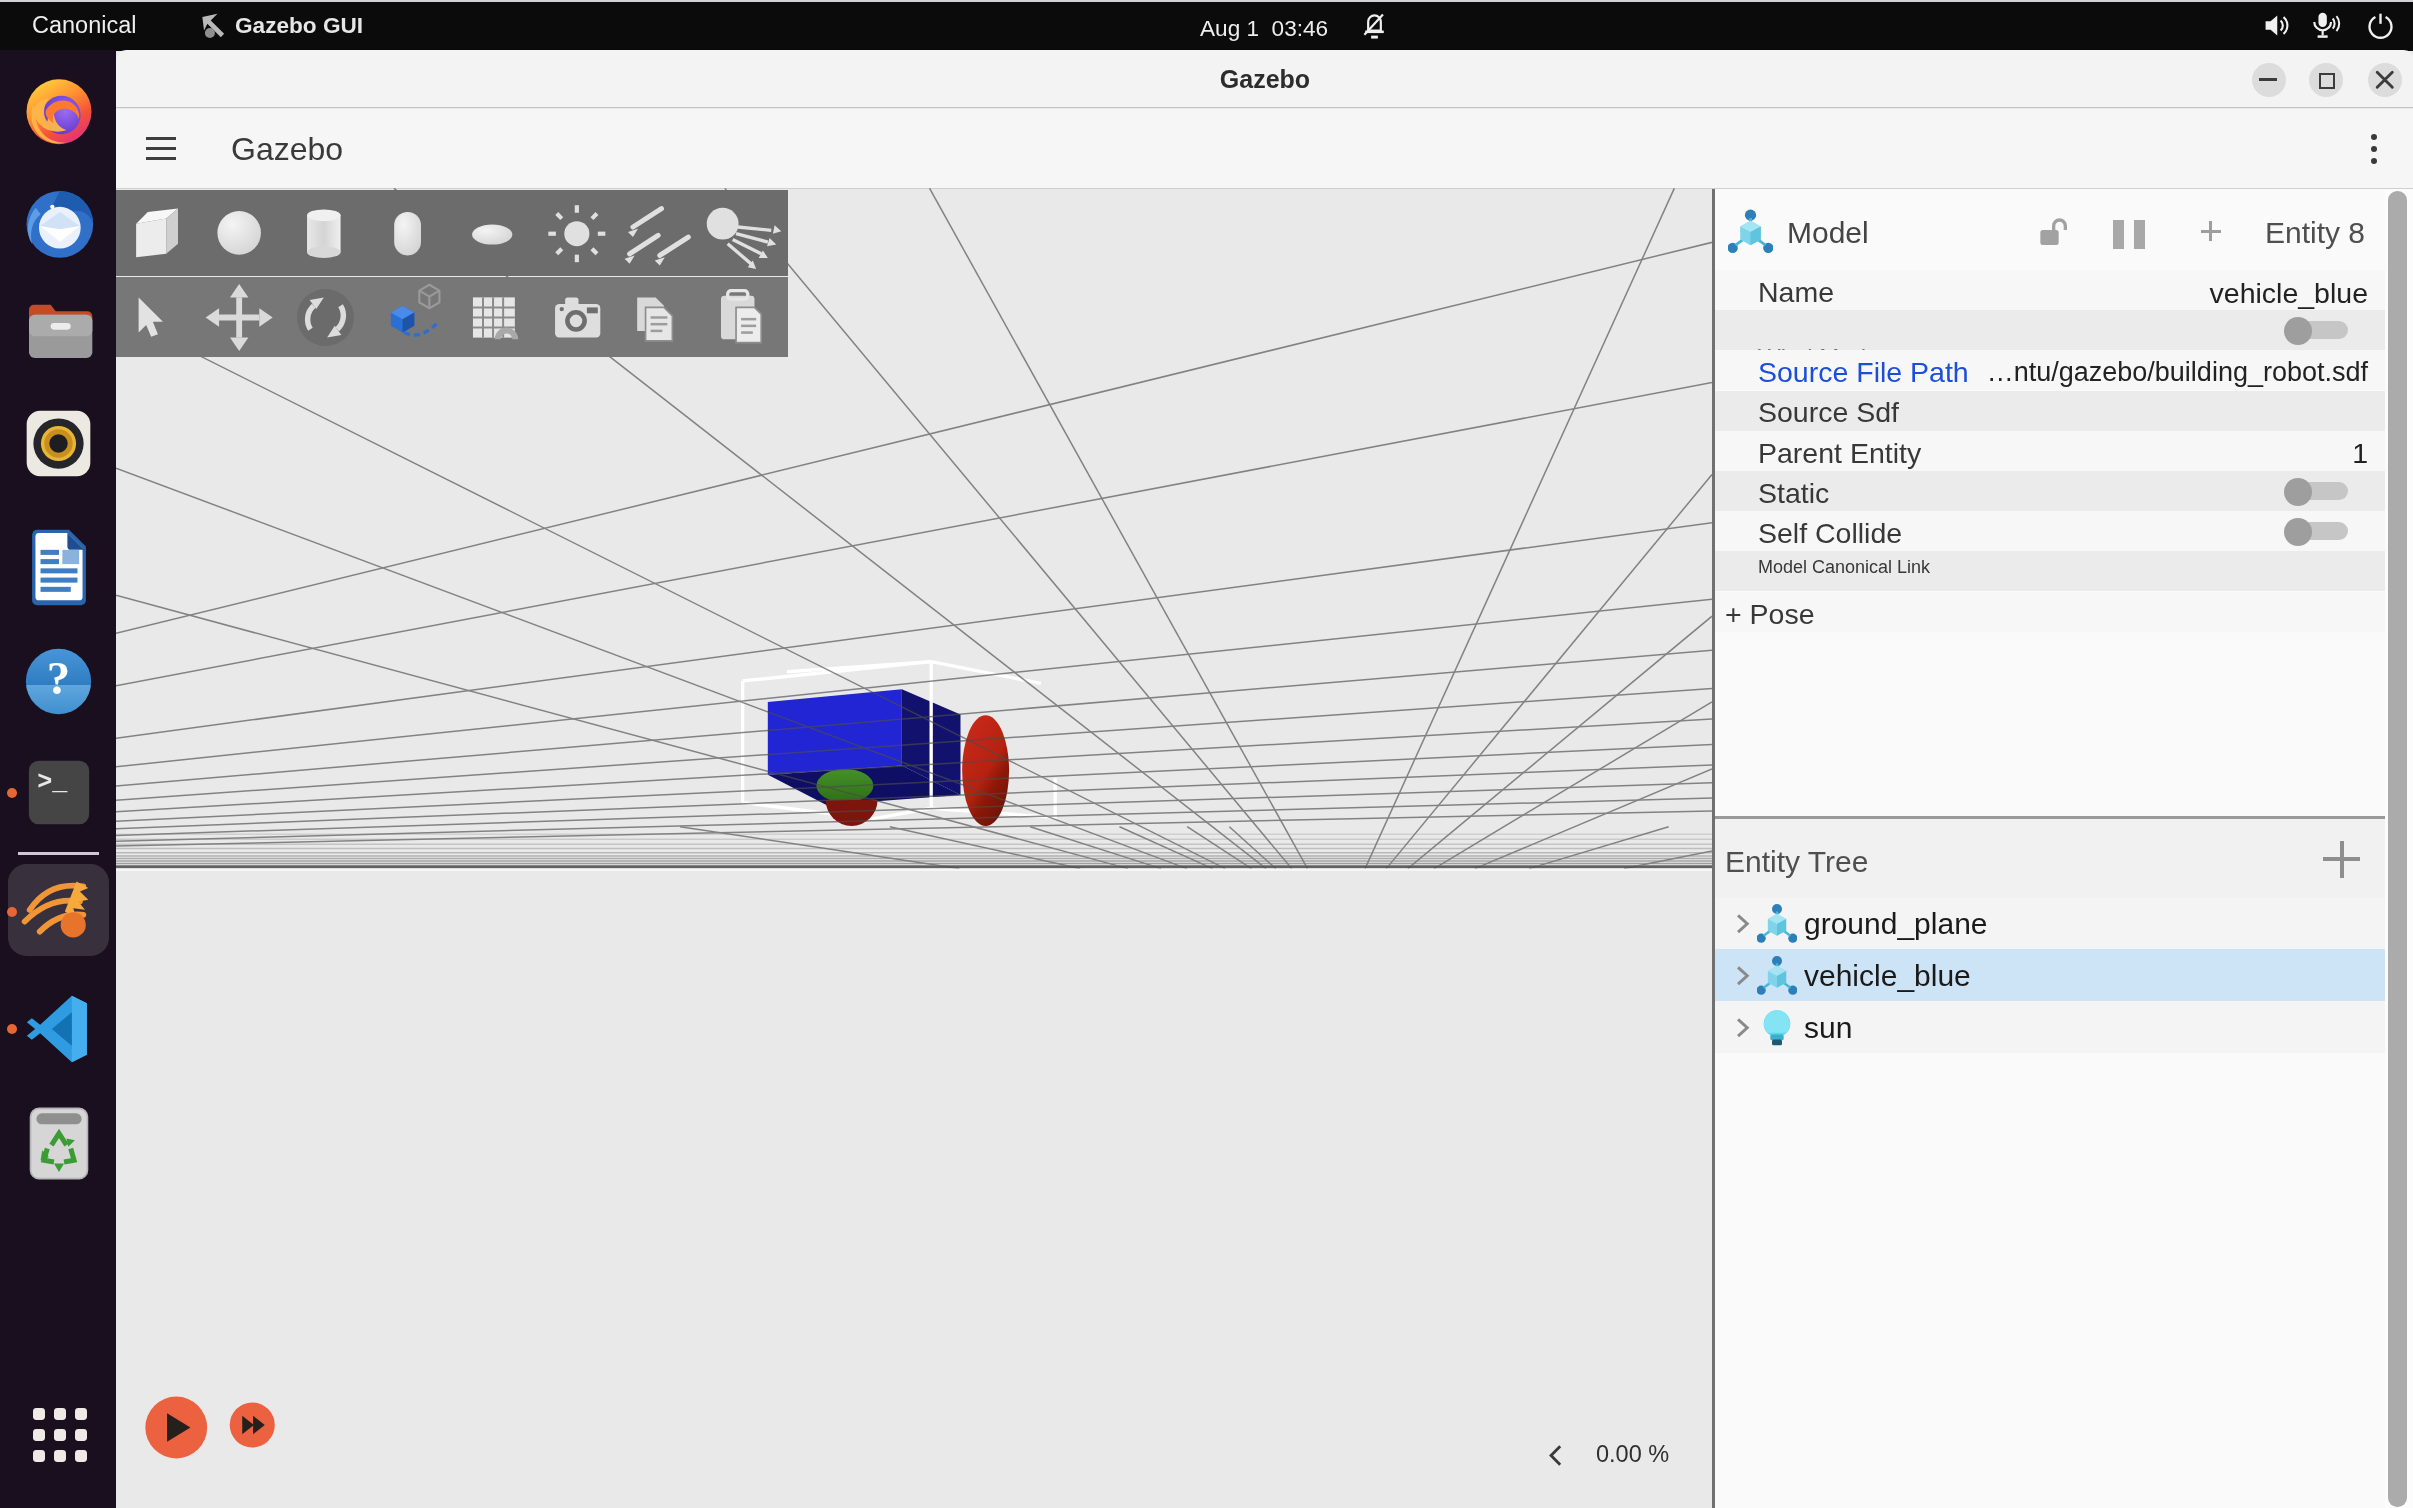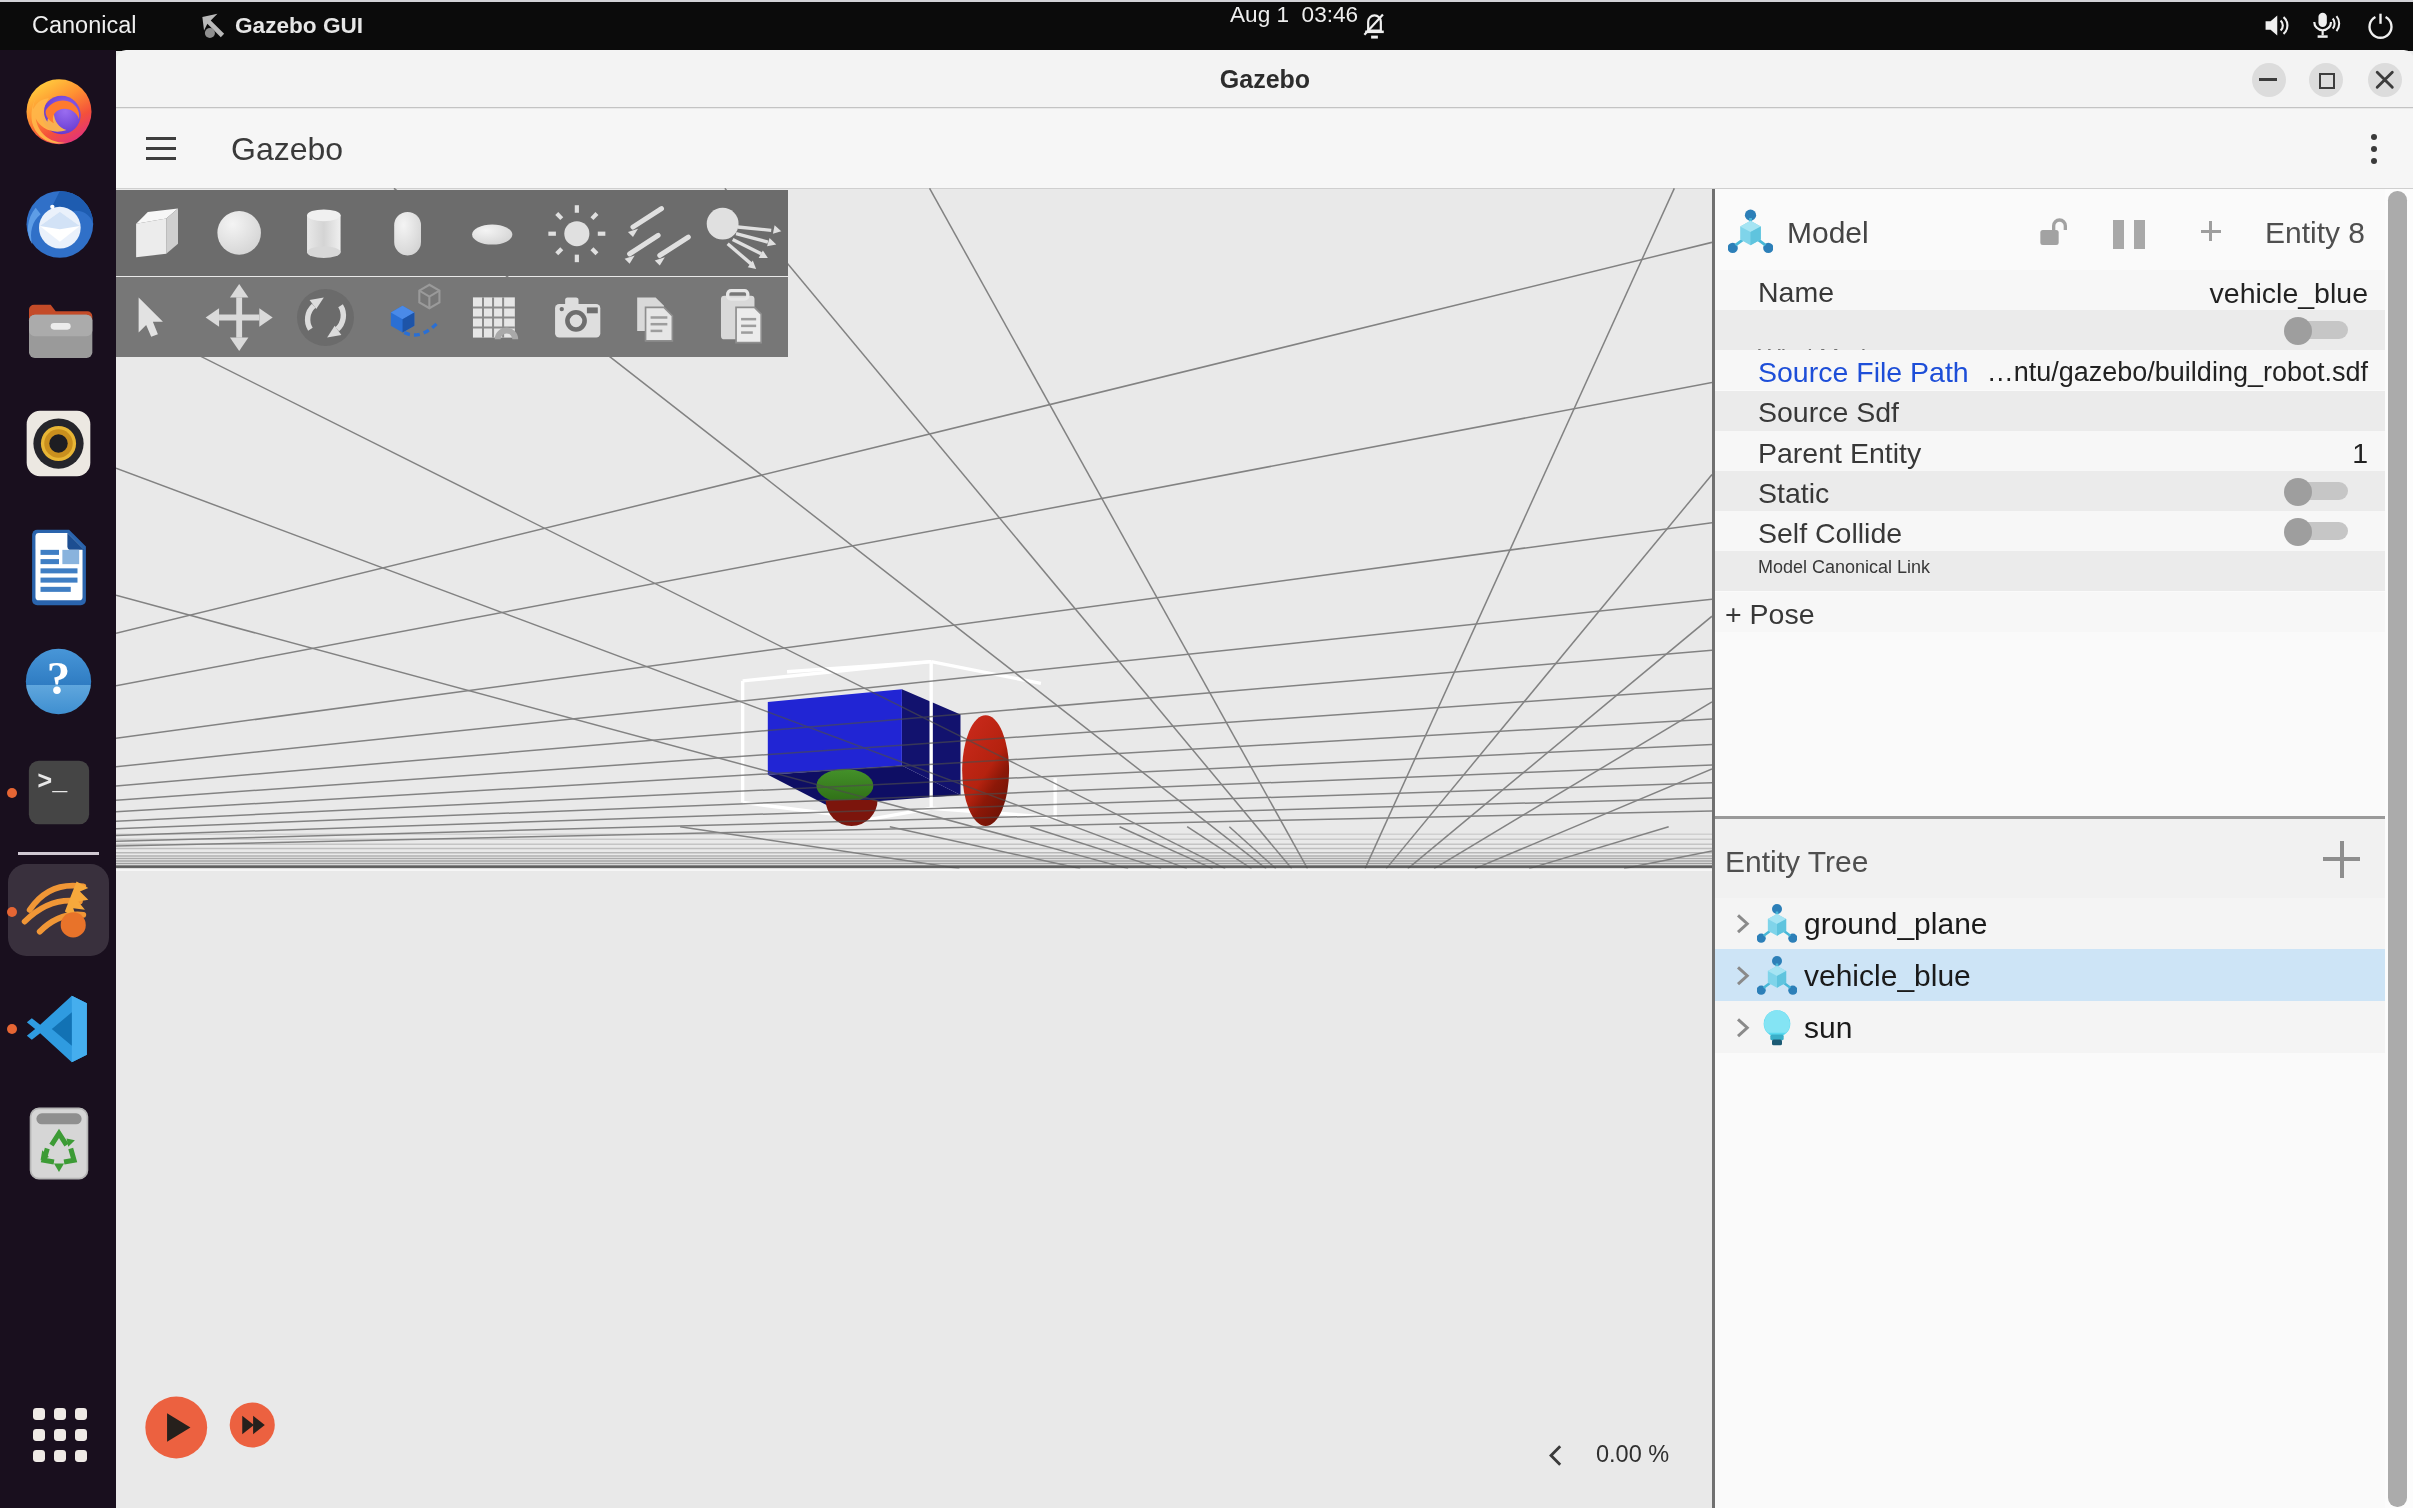--- a/index.html
+++ b/index.html
@@ -16,21 +16,21 @@
 </style></head>
 <body>
 <div class="abs" id="topstrip"></div>
 <div class="abs" id="topbar"></div>
 <div class="abs" style="left:32px;top:11.7px;font-size:23.5px;color:#eeeeee;">Canonical</div>
 <svg class="abs" style="left:199px;top:11.7px;" width="28.5" height="28.5" viewBox="0 0 34 34">
 <path d="M4 6 L22 2 L14 10 L30 26 L26 30 L10 14 L6 22 Z" fill="#b9b9b9"></path>
 <circle cx="13" cy="25" r="6" fill="#8f8f8f"></circle>
   </svg>
 <div class="abs tbtext" style="left:235px;top:12.6px;font-weight:bold;color:#e6e6e6;">Gazebo GUI</div>
-<div class="abs tbtext" style="left:1200px;top:2px;margin-left:30px;">Aug 1&nbsp;&nbsp;03:46</div>
+<div class="abs tbtext" style="left:1200px;top:16px;">Aug 1&nbsp;&nbsp;03:46</div>
 <svg class="abs" style="left:1361px;top:11.7px;" width="27" height="27" viewBox="0 0 32 32">
 <path d="M16 4 a7.5 7.5 0 0 1 7.5 7.5 l0 10.5 -15 0 0 -10.5 a7.5 7.5 0 0 1 7.5 -7.5 Z" fill="none" stroke="#efefef" stroke-width="2.6"></path>
 <rect x="5" y="22" width="22" height="3" fill="#efefef"></rect>
 <rect x="12" y="28" width="8" height="3.5" fill="#efefef"></rect>
 <line x1="26" y1="3" x2="4" y2="27" stroke="#efefef" stroke-width="2.6"></line>
   </svg>
 <svg class="abs" style="left:2263px;top:12.6px;" width="28.5" height="25" viewBox="0 0 34 30">
 <path d="M3 10 L9 10 L17 3 L17 27 L9 20 L3 20 Z" fill="#f0f0f0"></path>
 <path d="M21 9 a8 8 0 0 1 0 12 M24.5 5 a13 13 0 0 1 0 20" stroke="#f0f0f0" stroke-width="2.6" fill="none"></path>
   </svg>

